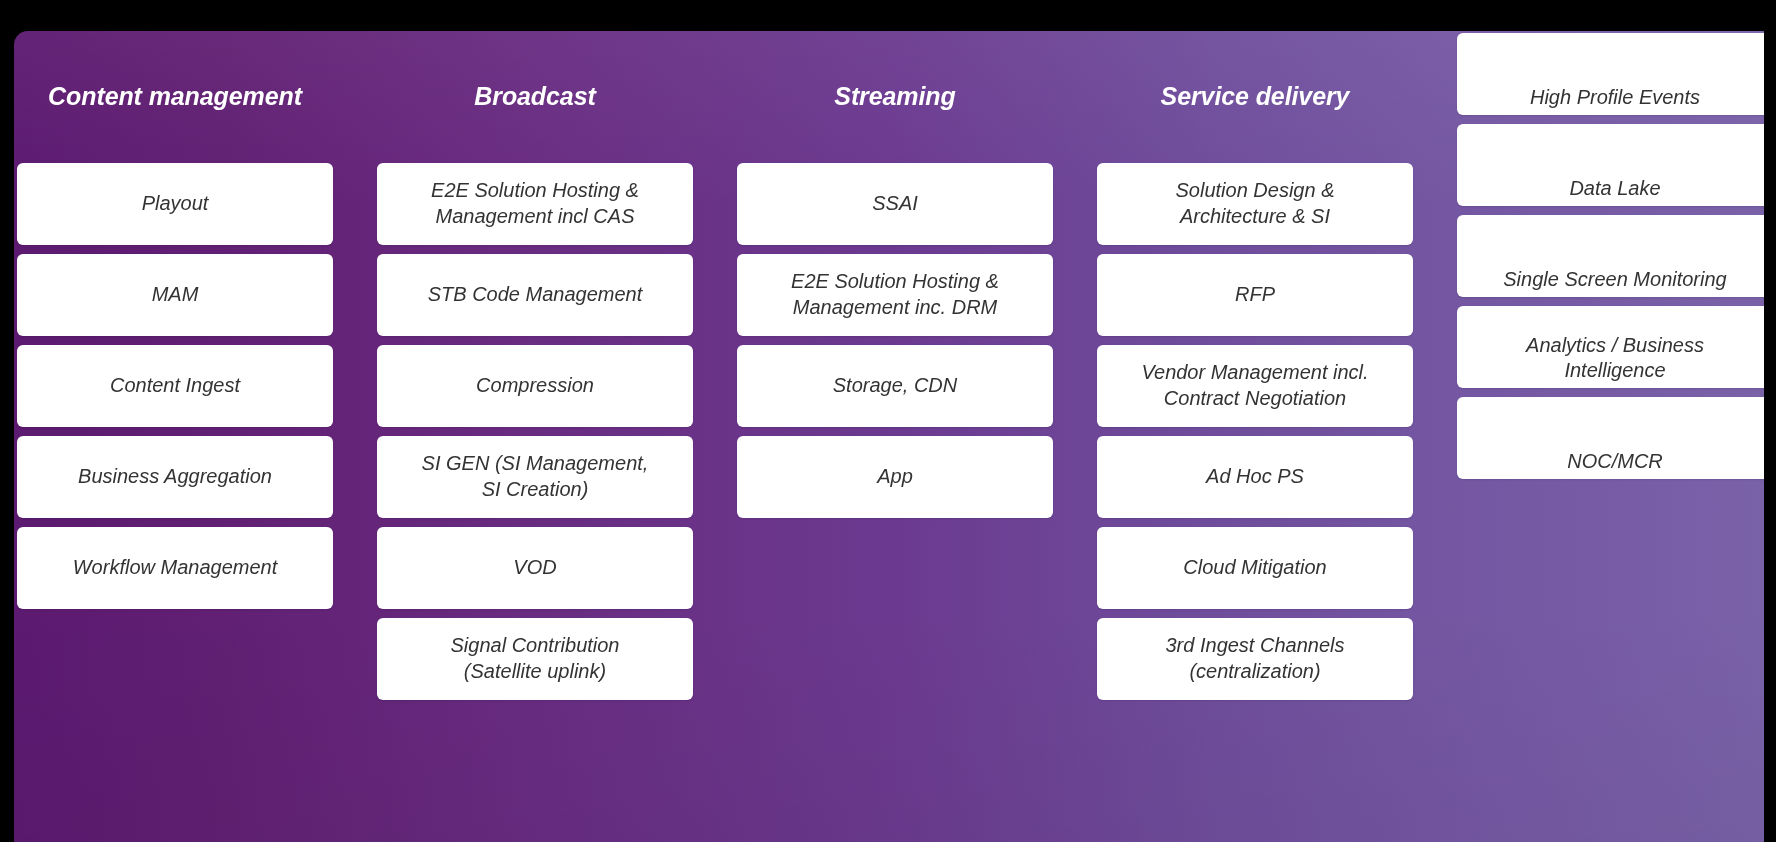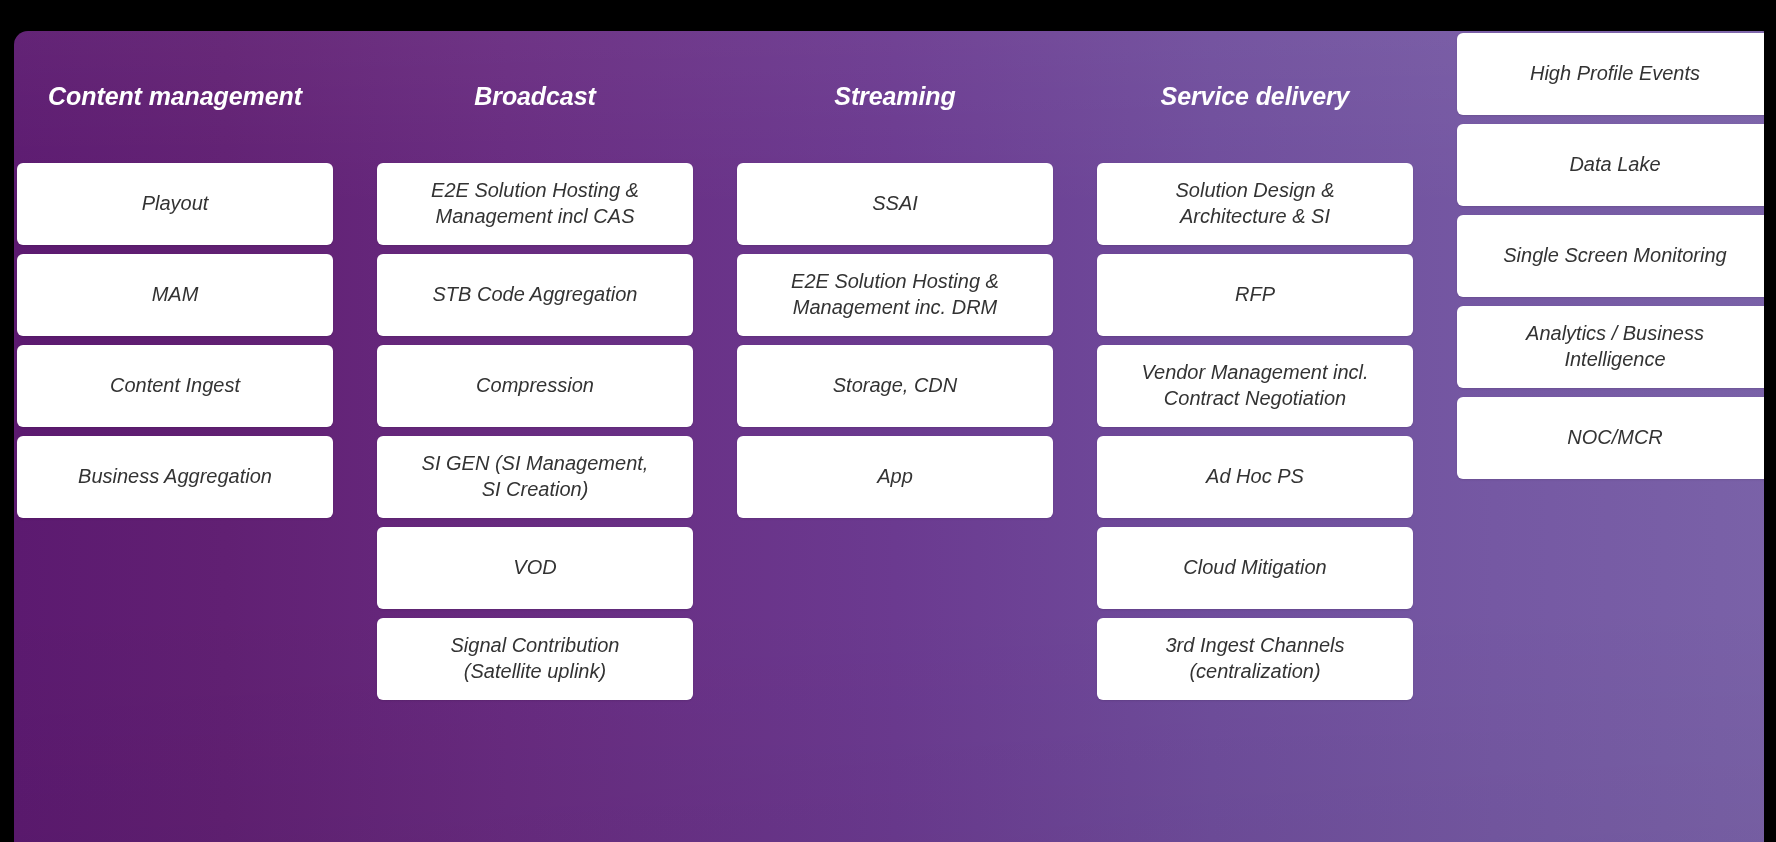--- a/index.html
+++ b/index.html
@@ -136,21 +136,21 @@
     white-space: pre-line;
   }
 
   
   .card-slot.empty .card {
     background: transparent;
     box-shadow: none;
   }
 
   
-  .column.bleed-right .card { border-top-right-radius: 6px; border-bottom-right-radius: 6px; }
+  .column.bleed-right .card { border-top-right-radius: 6px; border-bottom-right-radius: 6px; align-items: flex-end; }
 
   
   .edge {
     position: absolute;
     top: 0;
     width: 14px;
     height: 842px;
     background: #000000;
     z-index: 10;
   }
@@ -190,39 +190,44 @@
             <div class="card-slot">
               <div class="card">
                 <span class="card-text">Content Ingest</span>
               </div>
             </div>
             <div class="card-slot">
               <div class="card">
                 <span class="card-text">Business Aggregation</span>
               </div>
             </div>
+            <div class="card-slot">
+              <div class="card">
+                <span class="card-text">Workflow Management</span>
+              </div>
+            </div>
             <div class="card-slot empty">
               <div class="card"></div>
             </div>
           </div>
         </div>
         <div class="column">
           <div class="col-head">
             <div class="col-head-text">Broadcast</div>
           </div>
           <div class="col-body">
             <div class="card-slot">
               <div class="card">
                 <span class="card-text">E2E Solution Hosting &amp;
 Management incl CAS</span>
               </div>
             </div>
             <div class="card-slot">
               <div class="card">
-                <span class="card-text">STB Code Aggregation</span>
+                <span class="card-text">STB Code Management</span>
               </div>
             </div>
             <div class="card-slot">
               <div class="card">
                 <span class="card-text">Compression</span>
               </div>
             </div>
             <div class="card-slot">
               <div class="card">
                 <span class="card-text">SI GEN (SI Management,

